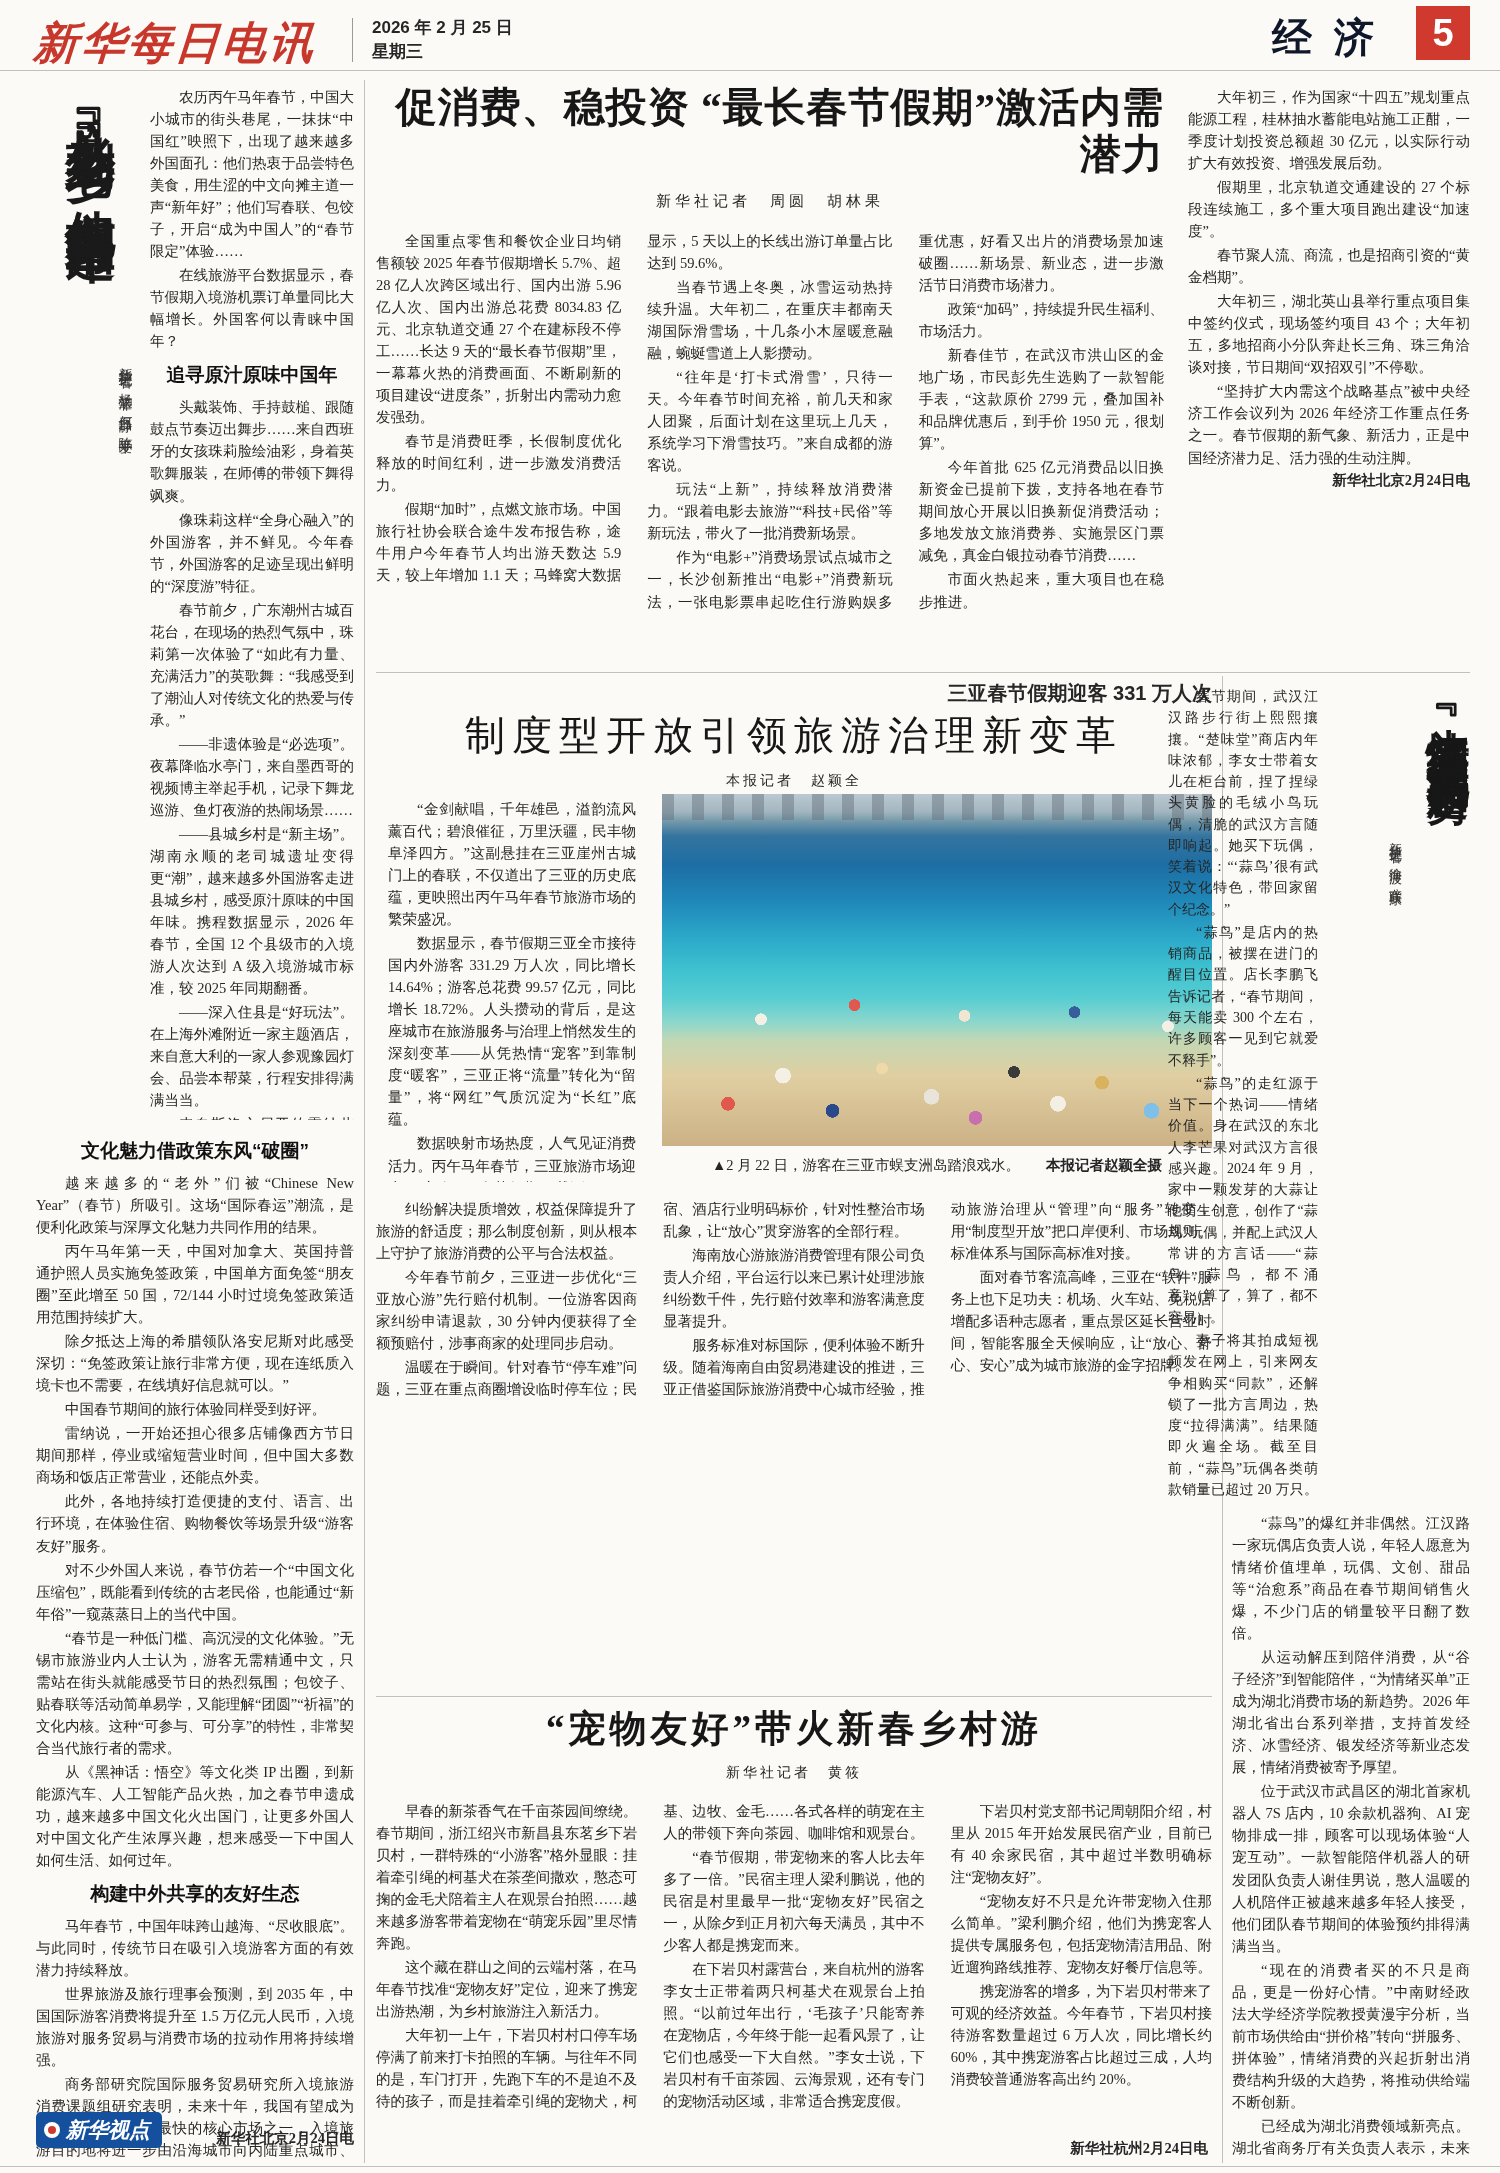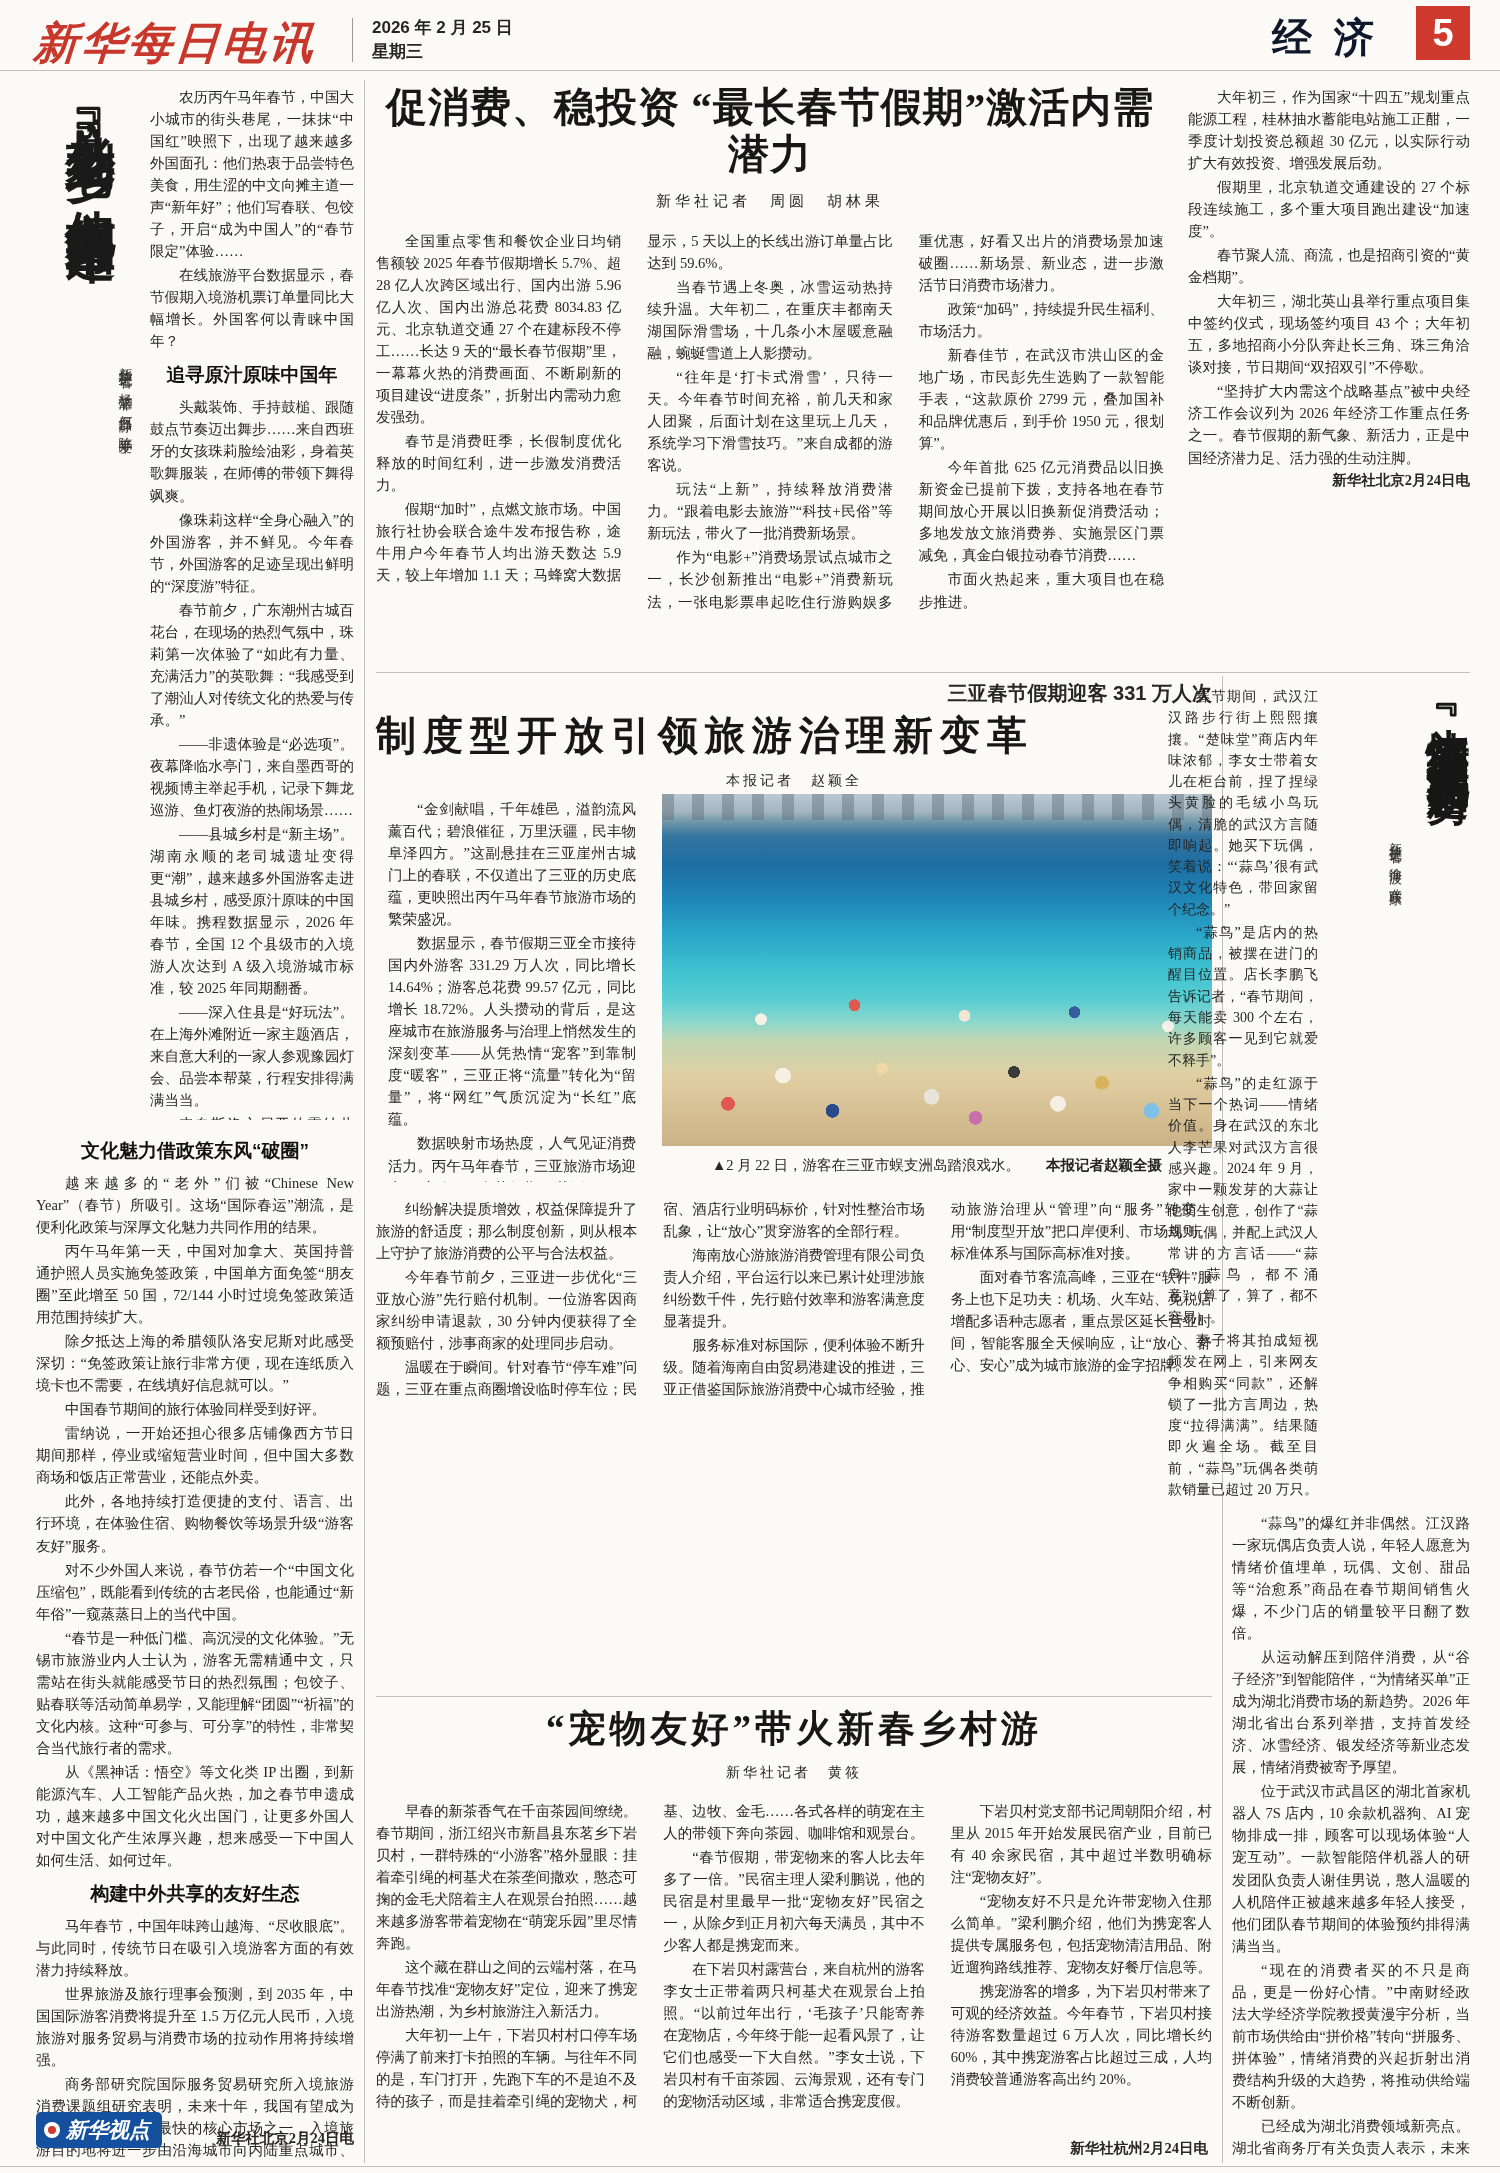--- a/index.html
+++ b/index.html
@@ -34,30 +34,30 @@
   .subhead{font-family:"Liberation Sans","DejaVu Sans",sans-serif;font-weight:700;font-size:19px;
            text-align:center;margin:10px 0 8px;color:#111;}
   .left-footer{position:absolute;left:36px;top:2112px;width:318px;display:flex;align-items:flex-end;justify-content:space-between;}
   .xh-logo{display:flex;align-items:center;gap:6px;background:#15509e;color:#fff;border-radius:5px;
            padding:4px 12px 4px 8px;font-style:italic;font-weight:700;font-size:21px;
            font-family:"Liberation Sans","DejaVu Sans",sans-serif;}
   .xh-logo .dot{width:16px;height:16px;border-radius:50%;background:#fff;position:relative;}
   .xh-logo .dot::after{content:"";position:absolute;left:4px;top:4px;width:8px;height:8px;border-radius:50%;background:#d03a2e;}
   
   .top-art{position:absolute;left:376px;top:80px;width:1094px;height:590px;}
-  .top-head{position:absolute;left:0;top:4px;width:788px;text-align:center;font-size:41px;font-weight:900;
+  .top-head{position:absolute;left:0;top:4px;width:788px;text-align:right;font-size:41px;font-weight:900;
             letter-spacing:1px;color:#171717;line-height:1.15;}
   .top-byline{position:absolute;left:0;top:112px;width:788px;text-align:center;font-size:15px;letter-spacing:4px;}
   .top-cols{position:absolute;left:0;top:150px;width:788px;height:438px;column-count:3;column-gap:26px;overflow:hidden;}
   .top-right-col{position:absolute;left:812px;top:6px;width:282px;height:582px;overflow:hidden;}
   
   .sanya{position:absolute;left:376px;top:678px;width:836px;height:514px;}
   .kicker{position:absolute;left:0;top:2px;width:100%;text-align:right;font-size:20px;font-weight:700;
           font-family:"Liberation Sans","DejaVu Sans",sans-serif;}
-  .sanya-head{position:absolute;left:0;top:30px;width:100%;text-align:left;font-size:40px;font-weight:700;
+  .sanya-head{position:absolute;left:0;top:30px;width:100%;text-align:center;font-size:40px;font-weight:400;
               letter-spacing:7px;color:#171717;}
   .sanya-byline{position:absolute;left:0;top:94px;width:100%;text-align:center;font-size:14px;letter-spacing:3px;}
   .sanya-leftcol{position:absolute;left:12px;top:120px;width:248px;height:384px;overflow:hidden;}
   .photo{position:absolute;left:286px;top:116px;width:550px;height:352px;
          background:
            radial-gradient(circle 7px at 12% 88%, #e0584e 96%, transparent),
            radial-gradient(circle 8px at 22% 80%, #f4f0e6 96%, transparent),
            radial-gradient(circle 7px at 31% 90%, #2b4a8c 96%, transparent),
            radial-gradient(circle 6px at 40% 78%, #f0d9a8 96%, transparent),
            radial-gradient(circle 8px at 49% 86%, #e8e4da 96%, transparent),

